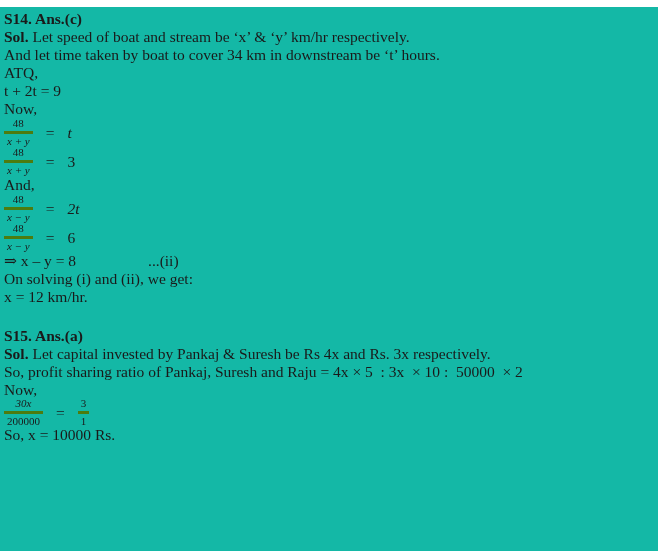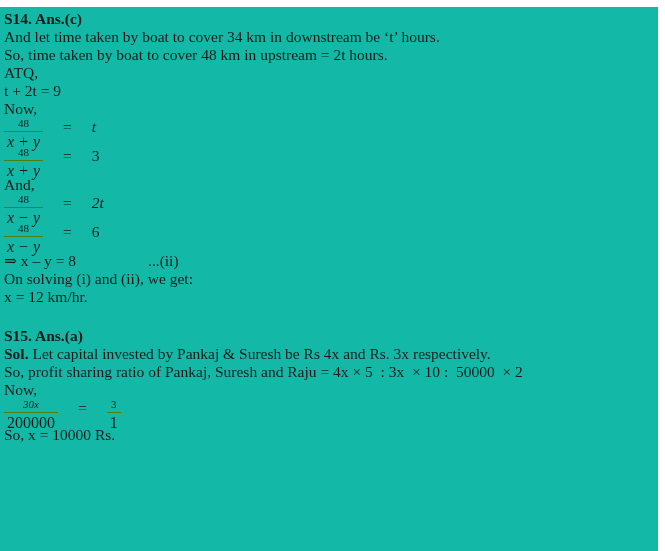--- a/index.html
+++ b/index.html
@@ -24,59 +24,59 @@
     position: relative;
     height: 18px;
     line-height: 18px;
     white-space: pre-wrap;
   }
   .bold { font-weight: bold; }
   .math-italic { font-style: italic; }
   .frac-line {
     height: 29px;
     display: flex;
-    align-items: flex-start;
-    gap: 20px;
+    align-items: center;
+    gap: 13px;
     white-space: pre-wrap;
   }
   .frac-line.tight { height: 27px; }
   .frac {
     display: inline-flex;
     flex-direction: column;
     align-items: center;
     line-height: 1;
   }
   .frac .num {
     display: block;
     font-size: 11px;
     padding: 0 3px 2px 3px;
   }
   .frac .den {
     display: block;
-    font-size: 16px;
-    border-top: 1px solid #4d7c0f;
+    font-size: 11px;
+    border-top: 3px solid #4d7c0f;
     padding: 2px 3px 0 3px;
   }
   .eq-sign { }
   .eq-tag {
     position: absolute;
     left: 144px;
     top: 0;
   }
   .section-gap { height: 21px; }
 </style>
 </head>
 <body>
 
 <div class="page">
 
   <section>
     <div class="line bold">S14. Ans.(c)</div>
+    <div class="line"><span class="bold">Sol.</span><span> Let speed of boat and stream be ‘x’ &amp; ‘y’ km/hr respectively.</span></div>
     <div class="line">And let time taken by boat to cover 34 km in downstream be ‘t’ hours.</div>
-    <div class="line">So, time taken by boat to cover 48 km in upstream = 2t hours.</div>
     <div class="line">ATQ,</div>
     <div class="line">t + 2t = 9</div>
     <div class="line">Now,</div>
 
     <div class="frac-line">
       <span class="frac"><span class="num">48</span><span class="den math-italic">x + y</span></span>
       <span class="eq-sign">=</span>
       <span class="math-italic">t</span>
     </div>
 

